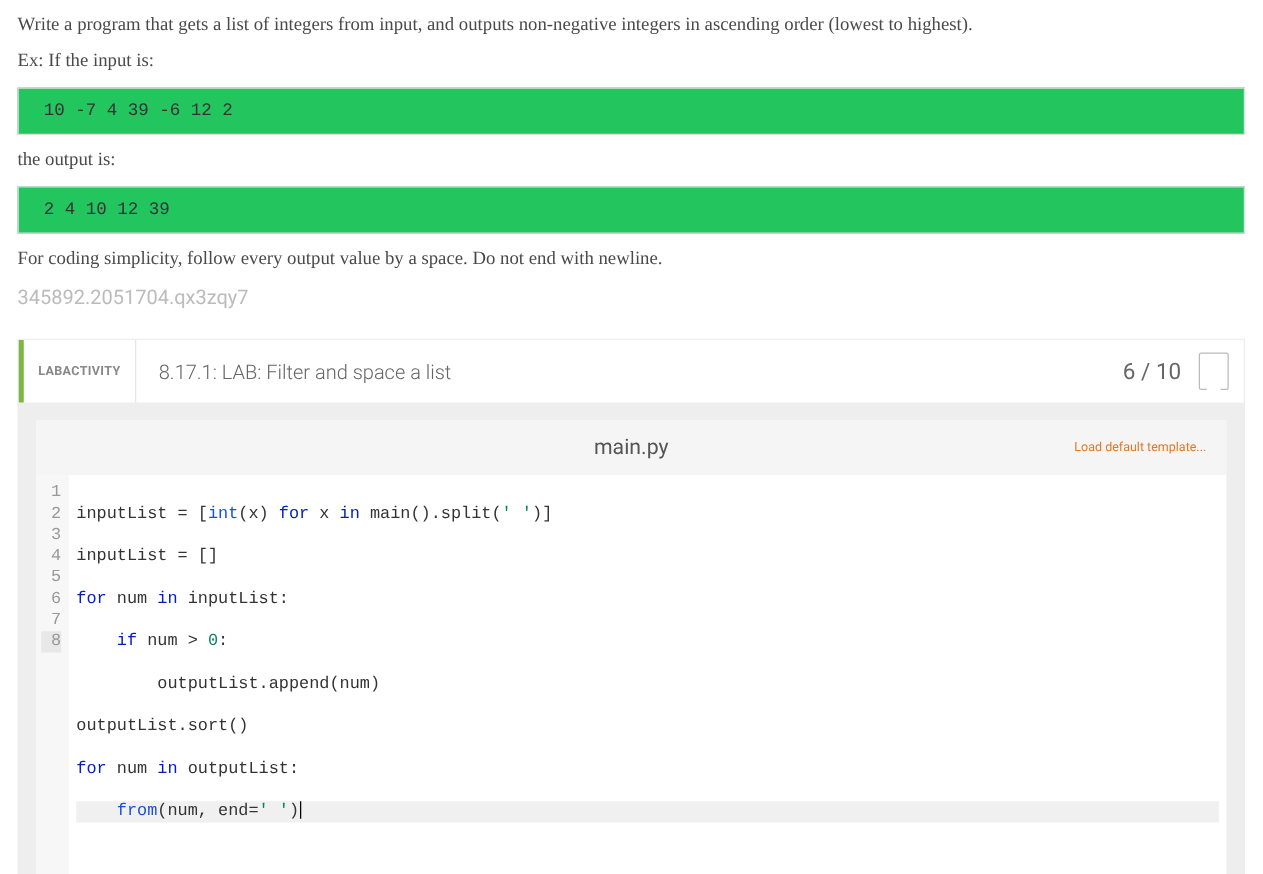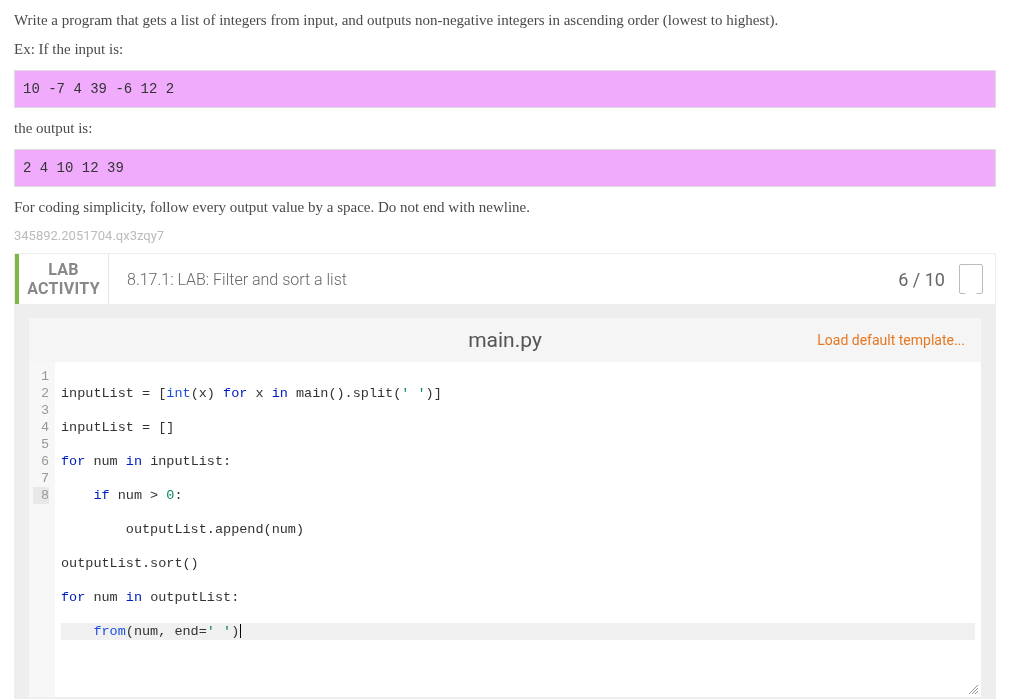--- a/index.html
+++ b/index.html
@@ -11,52 +11,52 @@
     background: #fff;
     padding: 0 14px 14px 14px;
   }
   .instructions p {
     font-weight: 300;
     color: #4a4a4a;
     margin: 12px 0;
     font-family: Liberation Serif, serif;
   }
   .code-block {
-    background: #f0abfc;
+    background: #22c55e;
     border: 1px solid #ddd;
-    padding: 10px 8px;
+    padding: 10px 20px;
     font-family: "Courier New", Courier, monospace;
     font-size: 14px;
     color: #333;
     white-space: pre;
   }
   .sig {
-    font-size: 13px;
+    font-size: 16px;
     color: #bbb;
-    margin: 6px 0 10px 0;
+    margin: 6px 0 24px 0;
   }
   .lab-panel {
     background: #eee;
     padding: 1px 1px 14px 1px;
     margin-top: 8px;
   }
   .lab-header {
     background: #fff;
     display: flex;
     align-items: stretch;
     border-left: 4px solid #7bb742;
     height: 50px;
   }
   .lab-activity-label {
     width: 90px;
     display: flex;
-    flex-direction: column;
+    flex-direction: row;
     justify-content: center;
     align-items: center;
-    font-size: 16px;
+    font-size: 10px;
     font-weight: 700;
     color: #888;
     border-right: 1px solid #e5e5e5;
     letter-spacing: 0.3px;
   }
   .lab-title {
     flex: 1;
     display: flex;
     align-items: center;
     padding-left: 18px;
@@ -99,27 +99,27 @@
     display: flex;
     align-items: center;
     height: 44px;
     position: relative;
   }
   .file-tab {
     position: absolute;
     left: 50%;
     transform: translateX(-50%);
     color: #555;
-    font-size: 21px;
+    font-size: 17px;
   }
   .load-default {
     position: absolute;
     right: 16px;
     color: #e87722;
-    font-size: 14px;
+    font-size: 10px;
     cursor: pointer;
   }
   .code-editor {
     display: flex;
     font-family: "Courier New", Courier, monospace;
     font-size: 13.5px;
     line-height: 17px;
     border-bottom: 1px solid #eee;
     min-height: 260px;
     position: relative;
@@ -174,21 +174,21 @@
   <p>For coding simplicity, follow every output value by a space. Do not end with newline.</p>
   <div class="sig">345892.2051704.qx3zqy7</div>
 </div>
 
 <div class="lab-panel">
   <div class="lab-header">
     <div class="lab-activity-label">
       <span>LAB</span>
       <span>ACTIVITY</span>
     </div>
-    <div class="lab-title">8.17.1: LAB: Filter and sort a list</div>
+    <div class="lab-title">8.17.1: LAB: Filter and space a list</div>
     <div class="lab-score">6 / 10</div>
     <div class="bookmark"></div>
   </div>
 
   <div class="editor-wrap">
     <div class="editor-tabs">
       <div class="file-tab">main.py</div>
       <div class="load-default">Load default template...</div>
     </div>
     <div class="code-editor">

